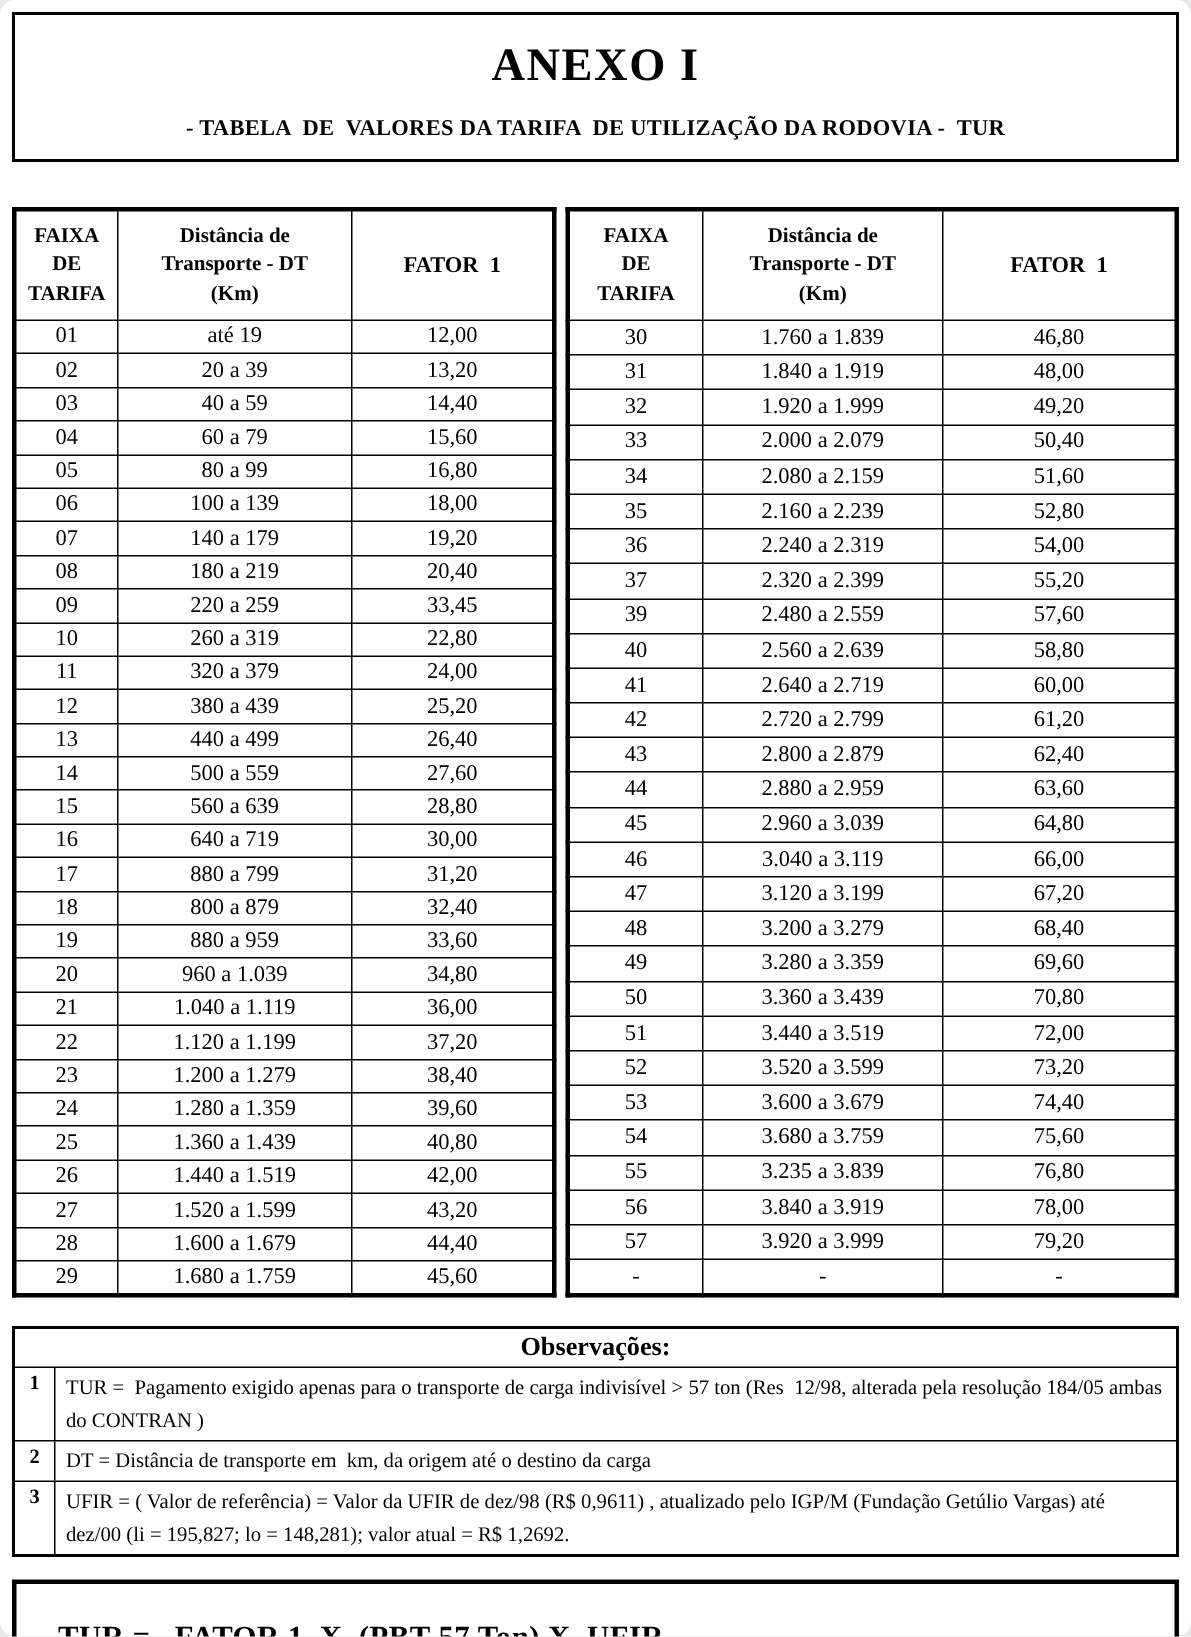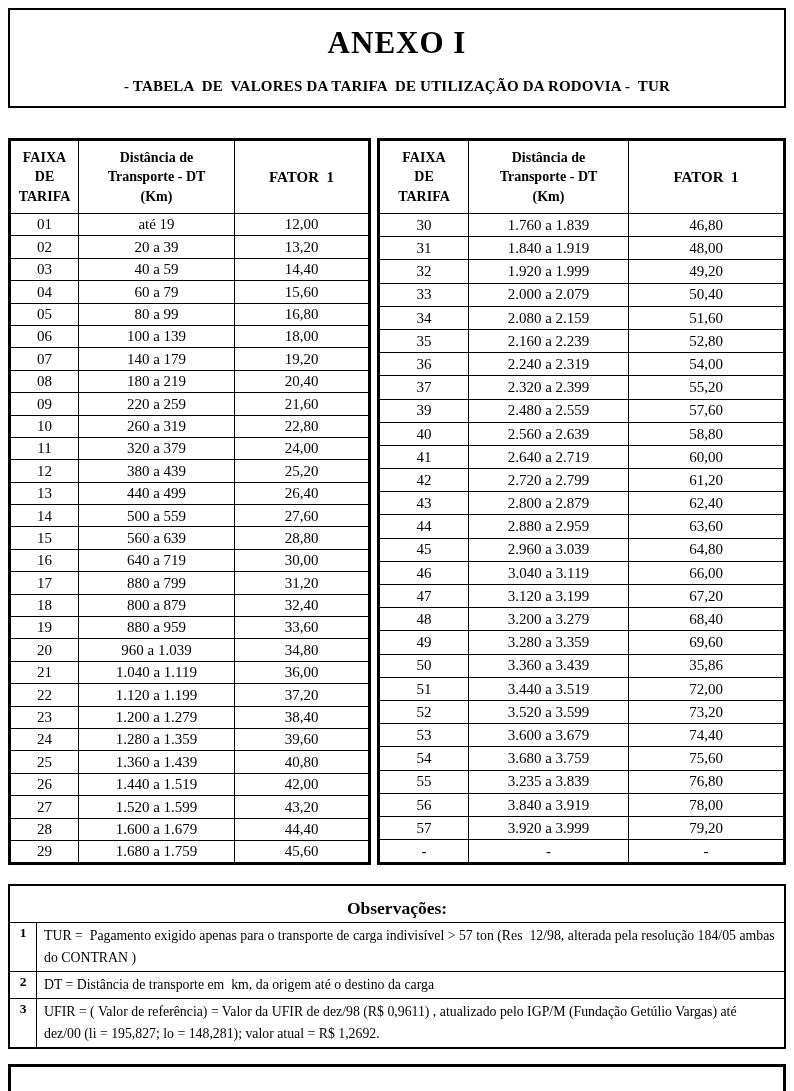--- a/index.html
+++ b/index.html
@@ -1,19 +1,19 @@
 <!DOCTYPE html>
 <html><head>
 <meta charset="utf-8">
 <style>
   html, body { margin:0; padding:0; background:#e8e8e8; }
   .page {
     width:794px; height:1091px; background:#ffffff; color:#000;
     font-family:"Liberation Serif", serif;
-    box-sizing:border-box; padding:8px; margin:0 auto; position:relative;
+    box-sizing:border-box; padding:8px; margin:0 auto; position:relative;border-radius:10px;
   }
   
   .header-box {
     border:2px solid #000; height:100px; box-sizing:border-box; text-align:center;
   }
   .doc-title {
     font-size:31px; font-weight:bold; letter-spacing:1px; margin-top:15px;
   }
   .doc-subtitle {
     font-size:15px; font-weight:bold; margin-top:17px; white-space:pre-wrap;
@@ -34,21 +34,21 @@
     white-space:pre-wrap; vertical-align:middle;
   }
   table.tariff th.fator { font-size:15px; }
   table.tariff td {
     height:21.4px; font-size:15px; line-height:1.1; vertical-align:middle;
   }
   
   .obs-box { border:2px solid #000; margin-top:19px; box-sizing:border-box; }
   .obs-title {
     text-align:center; font-weight:bold; font-size:17.5px;
-    padding:12px 0 3px; border-bottom:1.5px solid #000;
+    padding:1px 0 3px; border-bottom:1.5px solid #000;
   }
   .obs-row { display:flex; border-bottom:1.5px solid #000; }
   .obs-row:last-child { border-bottom:none; }
   .obs-num {
     flex:0 0 26px; width:26px; border-right:1.5px solid #000;
     text-align:center; font-weight:bold; font-size:13.5px; padding-top:2px;
   }
   .obs-text {
     flex:1; font-size:13.8px; line-height:1.55; padding:2px 8px 3px 7px;
     white-space:pre-wrap;
@@ -125,21 +125,21 @@
             <td>19,20</td>
           </tr>
           <tr>
             <td>08</td>
             <td>180 a 219</td>
             <td>20,40</td>
           </tr>
           <tr>
             <td>09</td>
             <td>220 a 259</td>
-            <td>21,60</td>
+            <td>33,45</td>
           </tr>
           <tr>
             <td>10</td>
             <td>260 a 319</td>
             <td>22,80</td>
           </tr>
           <tr>
             <td>11</td>
             <td>320 a 379</td>
             <td>24,00</td>
@@ -346,21 +346,21 @@
             <td>68,40</td>
           </tr>
           <tr>
             <td>49</td>
             <td>3.280 a 3.359</td>
             <td>69,60</td>
           </tr>
           <tr>
             <td>50</td>
             <td>3.360 a 3.439</td>
-            <td>35,86</td>
+            <td>70,80</td>
           </tr>
           <tr>
             <td>51</td>
             <td>3.440 a 3.519</td>
             <td>72,00</td>
           </tr>
           <tr>
             <td>52</td>
             <td>3.520 a 3.599</td>
             <td>73,20</td>

